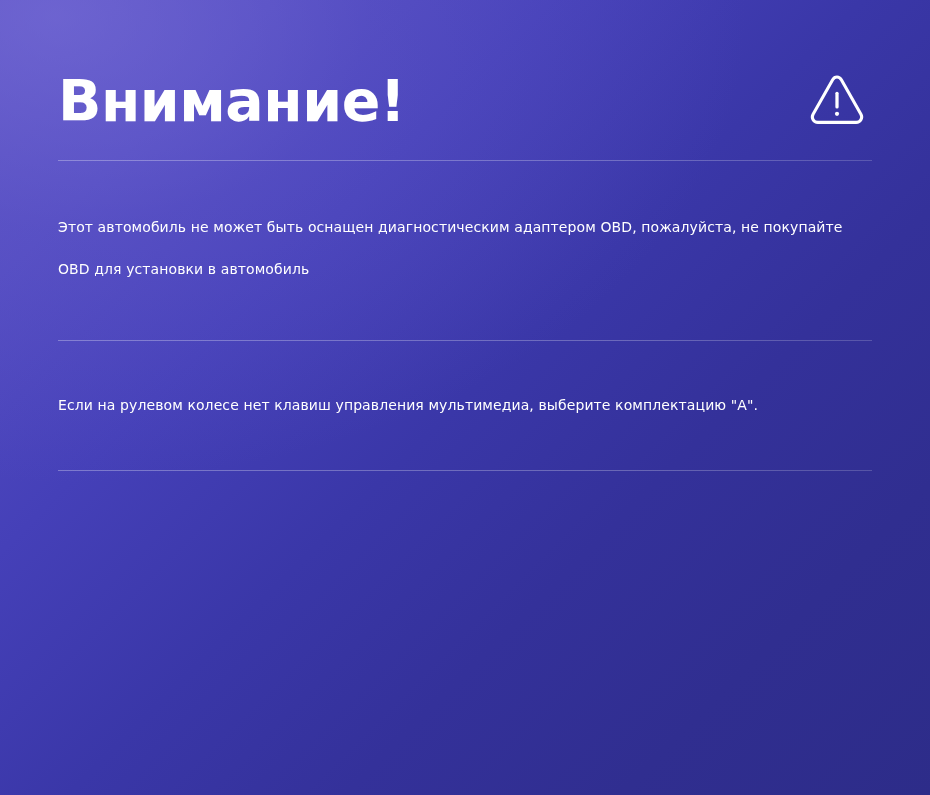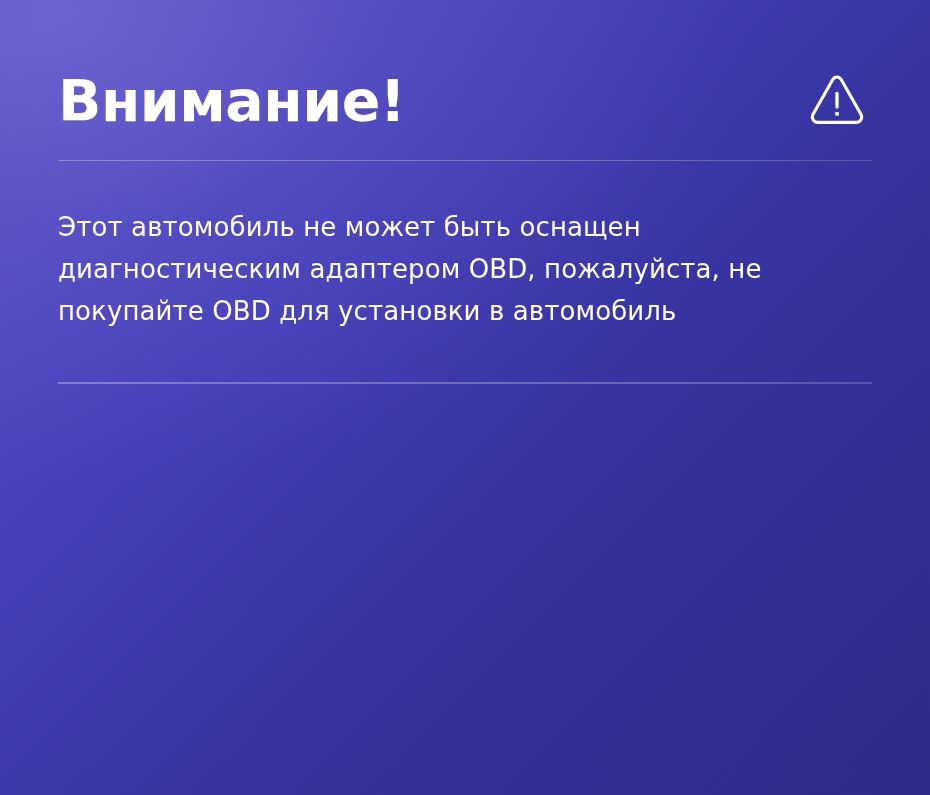--- a/index.html
+++ b/index.html
@@ -95,21 +95,21 @@
 
   
   .notice-block {
     color: #ffffff;
   }
 
   .notice-text {
     margin: 0;
     color: #ffffff;
     font-family: "DejaVu Sans", sans-serif;
-    font-size: 26px;
+    font-size: 14px;
     font-weight: normal;
     line-height: 42px;
     letter-spacing: 0.1px;
   }
 
   .notice-text.justified {
     text-align: justify;
     text-align-last: left;
   }
 
@@ -135,18 +135,21 @@
     </div>
 
     <hr class="divider">
 
     <div class="notice-block block-1">
       <p class="notice-text">Этот автомобиль не может быть оснащен диагностическим адаптером OBD, пожалуйста, не покупайте OBD для установки в автомобиль</p>
     </div>
 
     <hr class="divider">
 
+    <div class="notice-block block-2">
+      <p class="notice-text">Если на рулевом колесе нет клавиш управления мультимедиа, выберите комплектацию "A".</p>
+    </div>
 
     <hr class="divider">
 
 
   </div>
 </div>
 
 </body></html>

